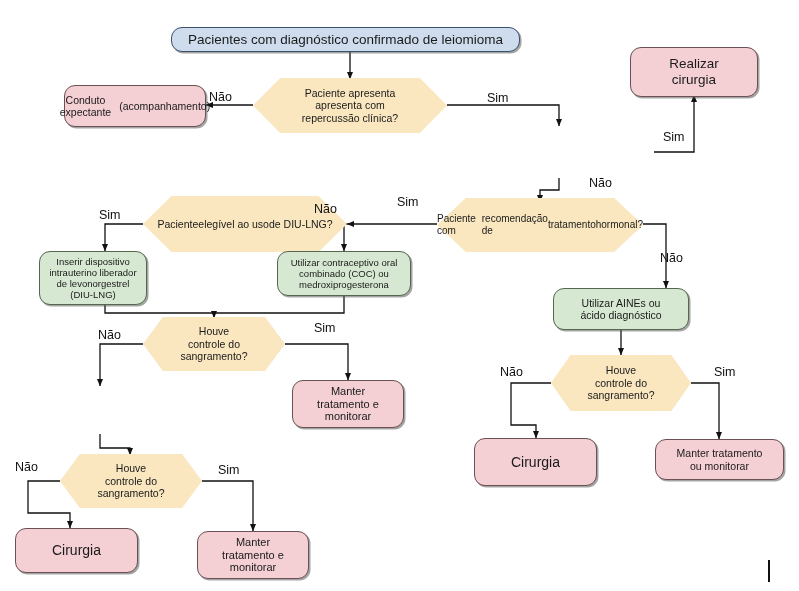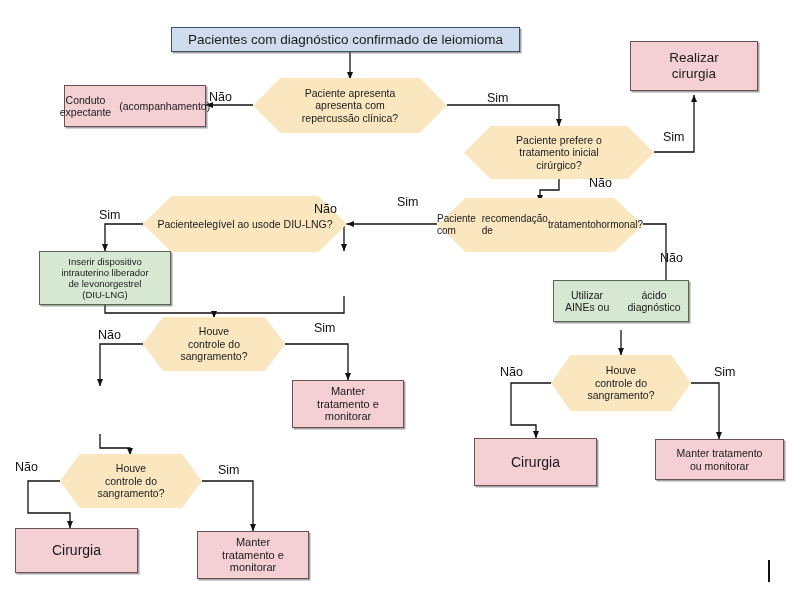--- a/index.html
+++ b/index.html
@@ -5,21 +5,21 @@
   html,body{margin:0;padding:0;background:#ffffff;}
   body{
     font-family:"Liberation Sans","DejaVu Sans",sans-serif;
     width:799px;height:591px;overflow:hidden;
   }
   #canvas{position:relative;width:799px;height:591px;background:#fff;}
   svg#edges{position:absolute;left:0;top:0;width:799px;height:591px;}
 
   .node{position:absolute;box-sizing:border-box;display:flex;
         align-items:center;justify-content:center;text-align:center;
-        line-height:1.18;color:#1a1a1a;}
+        line-height:1.18;color:#1a1a1a;border-radius:11px;}
   .node span{display:block;padding:0 4px;}
 
   
   .rect{border:1px solid #4d4d4d;box-shadow:1.5px 1.5px 0 0 rgba(90,90,90,0.55);}
   .blue{background:#cfdcee;border-color:#3a506b;}
   .pink{background:#f4cfd4;border-color:#6b5054;}
   .green{background:#d6e8d2;border-color:#55684f;}
 
   
   .hex{background:#fae7c0;
@@ -98,62 +98,59 @@
       <span>apresenta com</span>
       <span>repercussão clínica?</span>
     </div>
   </div>
 
   <div class="node rect pink" style="left:64px;top:85px;width:142px;height:42px;font-size:10.5px;">
     <span>Conduto expectante</span>
     <span>(acompanhamento)</span>
   </div>
 
-  <div class="node rect pink" style="left:630px;top:41px;width:128px;height:50px;font-size:13.5px;flex-direction:column;">
+  <div class="node rect pink" style="left:630px;top:47px;width:128px;height:50px;font-size:13.5px;flex-direction:column;">
     <span>Realizar</span>
     <span>cirurgia</span>
   </div>
 
-  <div class="hexwrap" style="left:464px;top:126px;width:190px;height:53px;">
-    <div class="hex hexborder" style="width:100%;height:100%;"></div>
-    <div class="hexlabel" style="font-size:10.5px;flex-direction:column;">
-      <span>Paciente prefere o</span>
-      <span>tratamento inicial</span>
-      <span>cirúrgico?</span>
-    </div>
-  </div>
 
   <div class="hexwrap" style="left:437px;top:198px;width:206px;height:54px;">
     <div class="hex hexborder" style="width:100%;height:100%;"></div>
     <div class="hexlabel" style="font-size:10px;flex-direction:row;">
       <span>Paciente com</span>
       <span>recomendação de</span>
       <span>tratamento</span>
       <span>hormonal?</span>
     </div>
   </div>
 
   <div class="hexwrap" style="left:143px;top:196px;width:204px;height:56px;">
     <div class="hex hexborder" style="width:100%;height:100%;"></div>
     <div class="hexlabel" style="font-size:10.5px;flex-direction:row;">
       <span>Paciente</span>
       <span>elegível ao uso</span>
       <span>de DIU-LNG?</span>
     </div>
   </div>
 
-  <div class="node rect green" style="left:39px;top:251px;width:132px;height:54px;font-size:9.5px;flex-direction:column;">
+  <div class="node rect green" style="left:39px;top:251px;width:108px;height:54px;font-size:9.5px;flex-direction:column;">
     <span>Inserir dispositivo</span>
     <span>intrauterino liberador</span>
     <span>de levonorgestrel</span>
     <span>(DIU-LNG)</span>
   </div>
 
-
-  <div class="node rect green" style="left:553px;top:280px;width:136px;height:42px;font-size:10.5px;flex-direction:row;">
+  <div class="node rect green" style="left:277px;top:251px;width:134px;height:45px;font-size:9.5px;flex-direction:column;">
+    <span>Utilizar contraceptivo oral</span>
+    <span>combinado (COC) ou</span>
+    <span>medroxiprogesterona</span>
+  </div>
+
+  <div class="node rect green" style="left:553px;top:288px;width:136px;height:42px;font-size:10.5px;flex-direction:column;">
     <span>Utilizar AINEs ou</span>
     <span>ácido diagnóstico</span>
   </div>
 
   <div class="hexwrap" style="left:143px;top:317px;width:142px;height:54px;">
     <div class="hex hexborder" style="width:100%;height:100%;"></div>
     <div class="hexlabel" style="font-size:10.5px;flex-direction:column;">
       <span>Houve</span>
       <span>controle do</span>
       <span>sangramento?</span>

